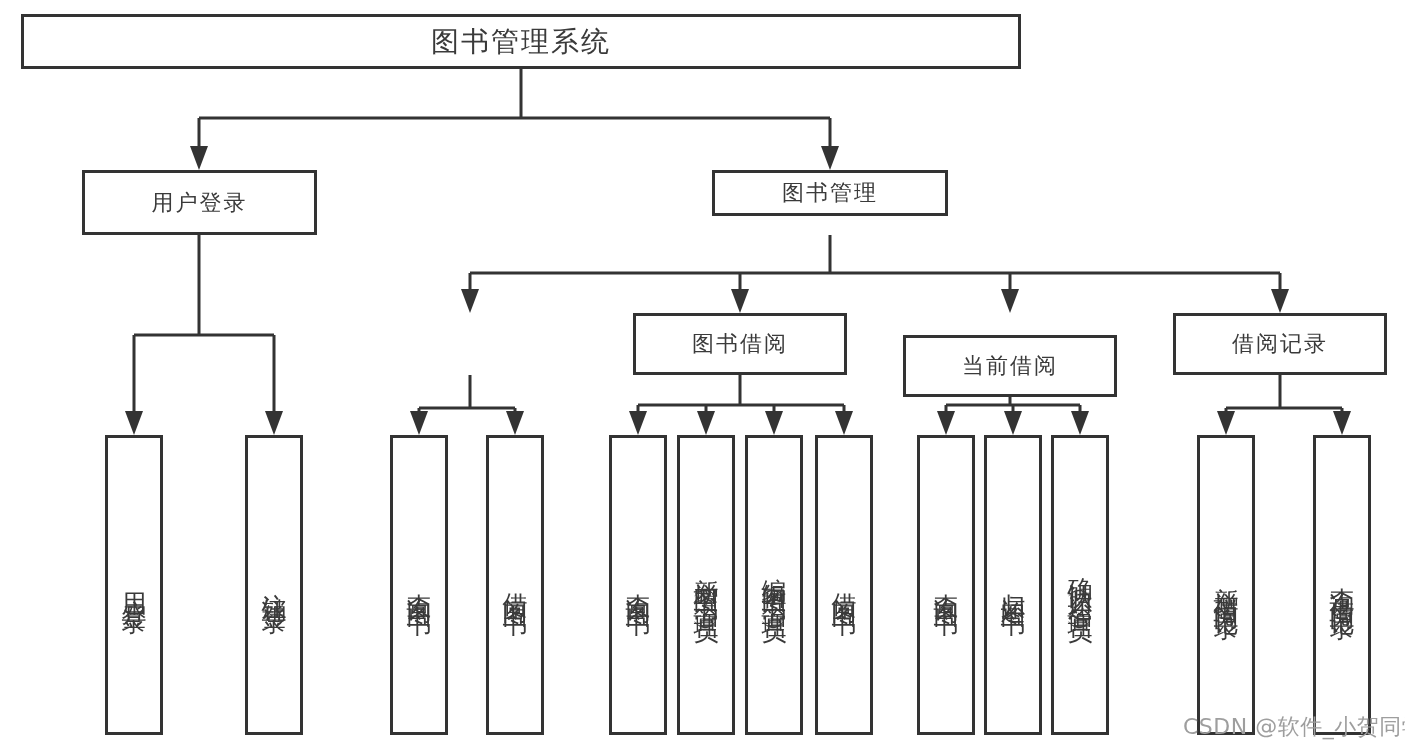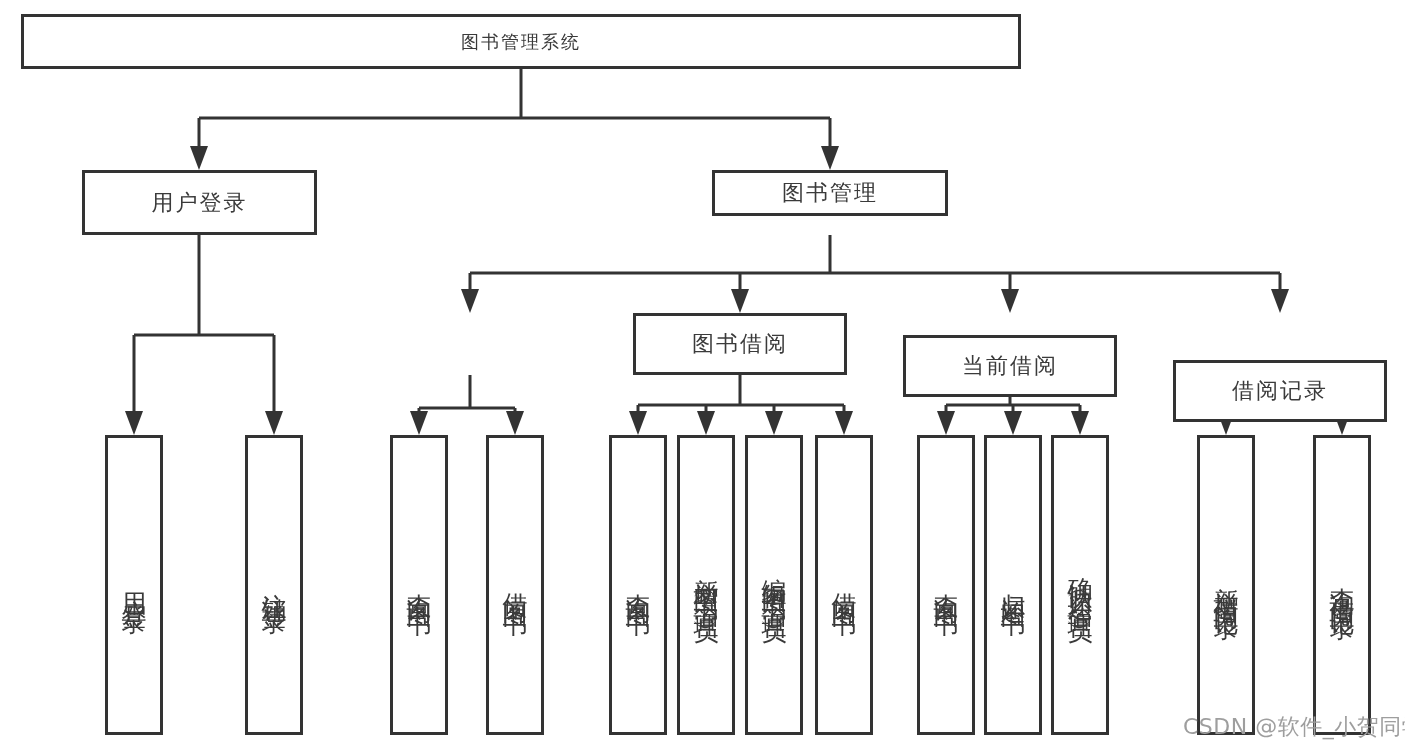--- a/index.html
+++ b/index.html
@@ -34,21 +34,21 @@
     align-items: center;
     justify-content: center;
     text-align: center;
   }
   .h {
     font-size: 22px;
     letter-spacing: 2px;
     line-height: 1;
   }
   .root {
-    font-size: 18px;
+    font-size: 28px;
   }
   .v {
     writing-mode: vertical-rl;
     text-orientation: mixed;
     font-size: 25px;
     letter-spacing: 6px;
     line-height: 1;
   }
   .watermark {
     position: absolute;
@@ -120,21 +120,21 @@
     </g>
   </svg>
 
   <div class="box h root" style="left:21px; top:14px; width:1000px; height:55px;">图书管理系统</div>
 
   <div class="box h" style="left:82px; top:170px; width:235px; height:65px;">用户登录</div>
   <div class="box h" style="left:712px; top:170px; width:236px; height:46px;">图书管理</div>
 
   <div class="box h" style="left:633px; top:313px; width:214px; height:62px;">图书借阅</div>
   <div class="box h" style="left:903px; top:313px; width:214px; height:62px;margin-top:22px;">当前借阅</div>
-  <div class="box h" style="left:1173px; top:313px; width:214px; height:62px;margin-top:47px;">借阅记录</div>
+  <div class="box h" style="left:1173px; top:313px; width:214px; height:62px;">借阅记录</div>
 
   <div class="box v" style="left:105px; top:435px; width:58px; height:300px;">用户登录</div>
   <div class="box v" style="left:245px; top:435px; width:58px; height:300px;">注销登录</div>
 
   <div class="box v" style="left:390px; top:435px; width:58px; height:300px;">查询图书</div>
   <div class="box v" style="left:486px; top:435px; width:58px; height:300px;">借阅图书</div>
 
   <div class="box v" style="left:609px; top:435px; width:58px; height:300px;">查询图书</div>
   <div class="box v" style="left:677px; top:435px; width:58px; height:300px;">新增图书（管理员）</div>
   <div class="box v" style="left:745px; top:435px; width:58px; height:300px;">编辑图书（管理员）</div>

